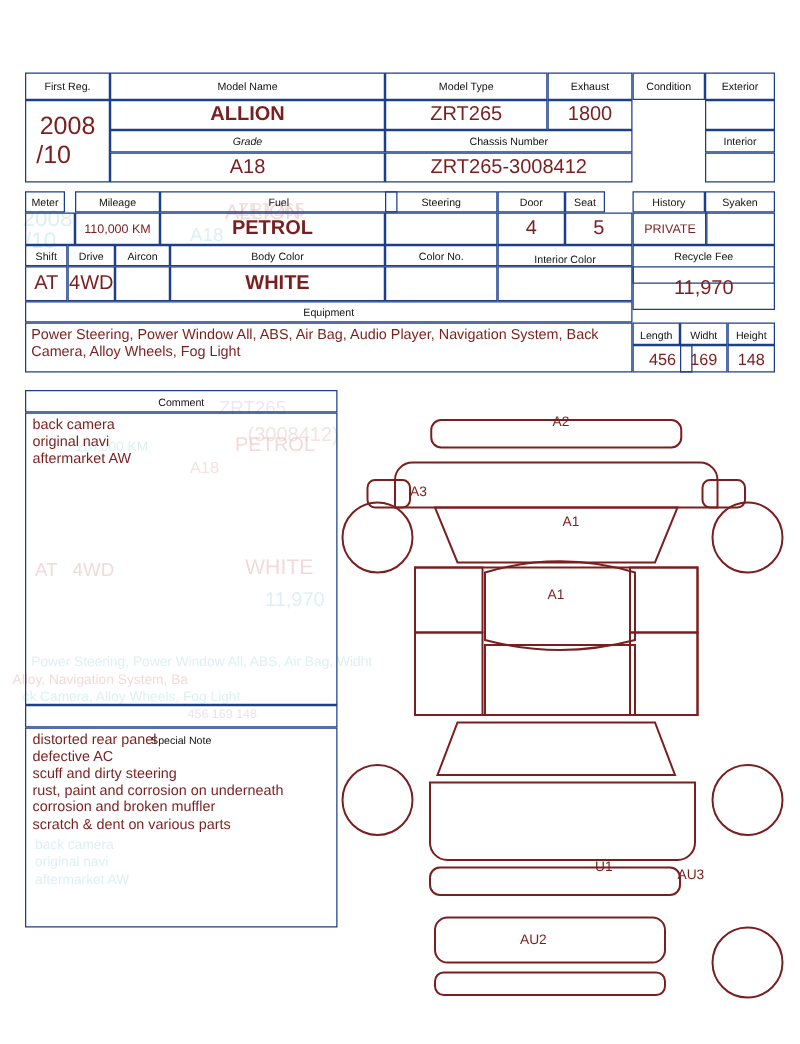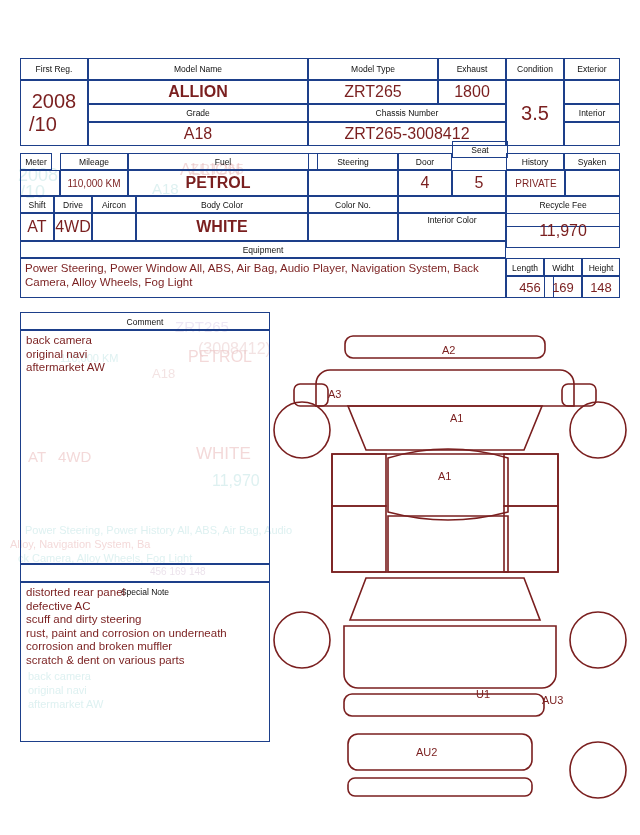--- a/index.html
+++ b/index.html
@@ -51,21 +51,21 @@
     <div class="ghost" style="left:18px;top:165px;font-size:18px;color:#bde3e3;">2008</div>
     <div class="ghost" style="left:20px;top:182px;font-size:18px;color:#bde3e3;">/10</div>
     <div class="ghost" style="left:152px;top:180px;font-size:15px;color:#bde3e3;">A18</div>
     <div class="ghost" style="left:190px;top:160px;font-size:15px;color:#e8c0c0;">ZRT265</div>
     <div class="ghost" style="left:60px;top:352px;color:#bde3e3;">110,000 KM</div>
     <div class="ghost" style="left:188px;top:348px;font-size:16px;color:#e8b4b4;">PETROL</div>
     <div class="ghost" style="left:28px;top:448px;font-size:15px;color:#e8b4b4;">AT</div>
     <div class="ghost" style="left:58px;top:448px;font-size:15px;color:#e8b4b4;">4WD</div>
     <div class="ghost" style="left:196px;top:444px;font-size:17px;color:#e8b4b4;">WHITE</div>
     <div class="ghost" style="left:212px;top:472px;font-size:16px;color:#bde3e3;">11,970</div>
-    <div class="ghost" style="left:25px;top:524px;color:#bde3e3;">Power Steering, Power History  All, ABS, Air Bag, Audio</div>
+    <div class="ghost" style="left:25px;top:524px;color:#bde3e3;">Power Steering, Power Window  All, ABS, Air Bag, Widht</div>
     <div class="ghost" style="left:10px;top:538px;color:#e8b4b4;">Alloy, Navigation System, Ba</div>
     <div class="ghost" style="left:18px;top:552px;color:#bde3e3;">ck Camera, Alloy Wheels, Fog Light</div>
     <div class="ghost" style="left:28px;top:670px;color:#bde3e3;">back camera</div>
     <div class="ghost" style="left:28px;top:684px;color:#bde3e3;">original navi</div>
     <div class="ghost" style="left:28px;top:698px;color:#bde3e3;">aftermarket AW</div>
     <div class="ghost" style="left:175px;top:318px;font-size:15px;color:#dcd0ea;">ZRT265</div>
     <div class="ghost" style="left:198px;top:340px;font-size:16px;color:#e8c8c8;">(3008412)</div>
     <div class="ghost" style="left:152px;top:366px;font-size:13px;color:#e8c8c8;">A18</div>
     <div class="ghost" style="left:150px;top:566px;font-size:10px;color:#d9c7d9;">456  169  148</div>
   </div>
@@ -95,33 +95,30 @@
   <div class="bx" style="left:438px;top:58px;width:68px;height:22px;">
     <div class="lbl" style="padding-top:4px;">Exhaust</div>
   </div>
   <div class="bx ctr" style="left:438px;top:80px;width:68px;height:24px;">
     <div class="val v16">1800</div>
   </div>
 
   <div class="bx" style="left:506px;top:58px;width:58px;height:22px;">
     <div class="lbl" style="padding-top:4px;">Condition</div>
   </div>
-  <div class="bx ctr" style="left:506px;top:80px;width:58px;height:66px;">
-    <div class="val v20">3.5</div>
-  </div>
 
   <div class="bx" style="left:564px;top:58px;width:56px;height:22px;">
     <div class="lbl" style="padding-top:4px;">Exterior</div>
   </div>
   <div class="bx ctr" style="left:564px;top:80px;width:56px;height:24px;">
     <div class="val v13"></div>
   </div>
 
   <div class="bx" style="left:88px;top:104px;width:220px;height:18px;">
-    <div class="lbl" style="padding-top:2px;">Grade</div>
+    <div class="lbl" style="padding-top:2px;font-style:italic;">Grade</div>
   </div>
   <div class="bx ctr" style="left:88px;top:122px;width:220px;height:24px;">
     <div class="val v16">A18</div>
   </div>
 
   <div class="bx" style="left:308px;top:104px;width:198px;height:18px;">
     <div class="lbl" style="padding-top:2px;">Chassis Number</div>
   </div>
   <div class="bx ctr" style="left:308px;top:122px;width:198px;height:24px;">
     <div class="val v16">ZRT265-3008412</div>
@@ -162,21 +159,21 @@
     <div class="val v13"></div>
   </div>
 
   <div class="bx" style="left:398px;top:153px;width:54px;height:17px;">
     <div class="lbl" style="padding-top:2px;">Door</div>
   </div>
   <div class="bx ctr" style="left:398px;top:170px;width:54px;height:26px;">
     <div class="val v16">4</div>
   </div>
 
-  <div class="bx" style="left:452px;top:141px;width:56px;height:17px;">
+  <div class="bx" style="left:452px;top:153px;width:32px;height:17px;">
     <div class="lbl" style="padding-top:2px;">Seat</div>
   </div>
   <div class="bx ctr" style="left:452px;top:170px;width:54px;height:26px;">
     <div class="val v16">5</div>
   </div>
 
   <div class="bx" style="left:506px;top:153px;width:58px;height:17px;">
     <div class="lbl" style="padding-top:2px;">History</div>
   </div>
   <div class="bx ctr" style="left:506px;top:170px;width:60px;height:26px;">
@@ -219,21 +216,21 @@
   </div>
 
   <div class="bx" style="left:308px;top:196px;width:90px;height:17px;">
     <div class="lbl" style="padding-top:2px;">Color No.</div>
   </div>
   <div class="bx ctr" style="left:308px;top:213px;width:90px;height:28px;">
     <div class="val v13"></div>
   </div>
 
   <div class="bx" style="left:398px;top:196px;width:108px;height:17px;">
-    <div class="lbl" style="padding-top:17px;">Interior Color</div>
+    <div class="lbl" style="padding-top:4px;">Interior Color</div>
   </div>
   <div class="bx ctr" style="left:398px;top:213px;width:108px;height:28px;">
     <div class="val v13"></div>
   </div>
 
   <div class="bx" style="left:506px;top:196px;width:114px;height:31px;">
     <div class="lbl" style="padding-top:2px;">Recycle Fee</div>
   </div>
   <div class="bx ctr" style="left:506px;top:213px;width:114px;height:35px;">
     <div class="val v16">11,970</div>
@@ -323,21 +320,21 @@
         <path d="M96 268 h158 l16 42 h-190 z"></path>
 
         <path d="M74 316 h212 v48 a14 14 0 0 1 -14 14 h-184 a14 14 0 0 1 -14 -14 z"></path>
 
         <rect x="74" y="384" width="200" height="22" rx="8"></rect>
 
         <rect x="78" y="424" width="184" height="36" rx="10"></rect>
         <rect x="78" y="468" width="184" height="18" rx="7"></rect>
       </g>
     </svg>
-    <div class="dlabel" style="left:172px;top:34px;">A2</div>
+    <div class="dlabel" style="left:172px;top:22px;">A2</div>
     <div class="dlabel" style="left:58px;top:78px;">A3</div>
     <div class="dlabel" style="left:180px;top:102px;">A1</div>
     <div class="dlabel" style="left:168px;top:160px;">A1</div>
     <div class="dlabel" style="left:206px;top:378px;">U1</div>
     <div class="dlabel" style="left:272px;top:384px;">AU3</div>
     <div class="dlabel" style="left:146px;top:436px;">AU2</div>
   </div>
 
 
 </div>

